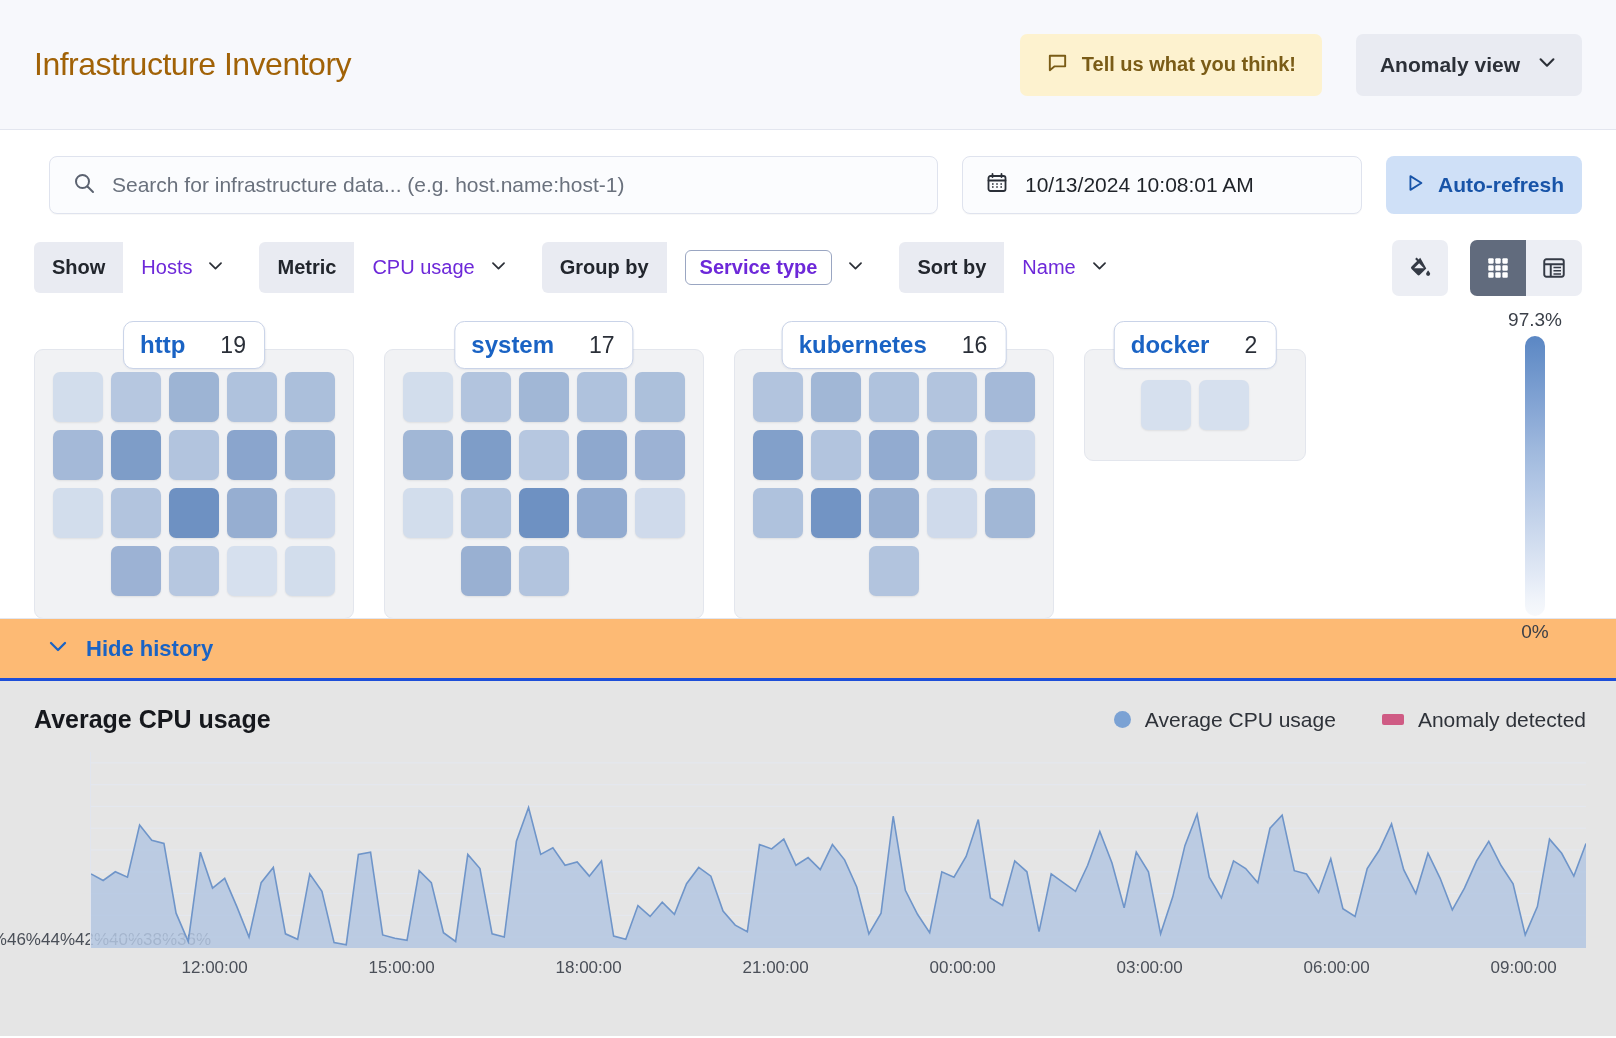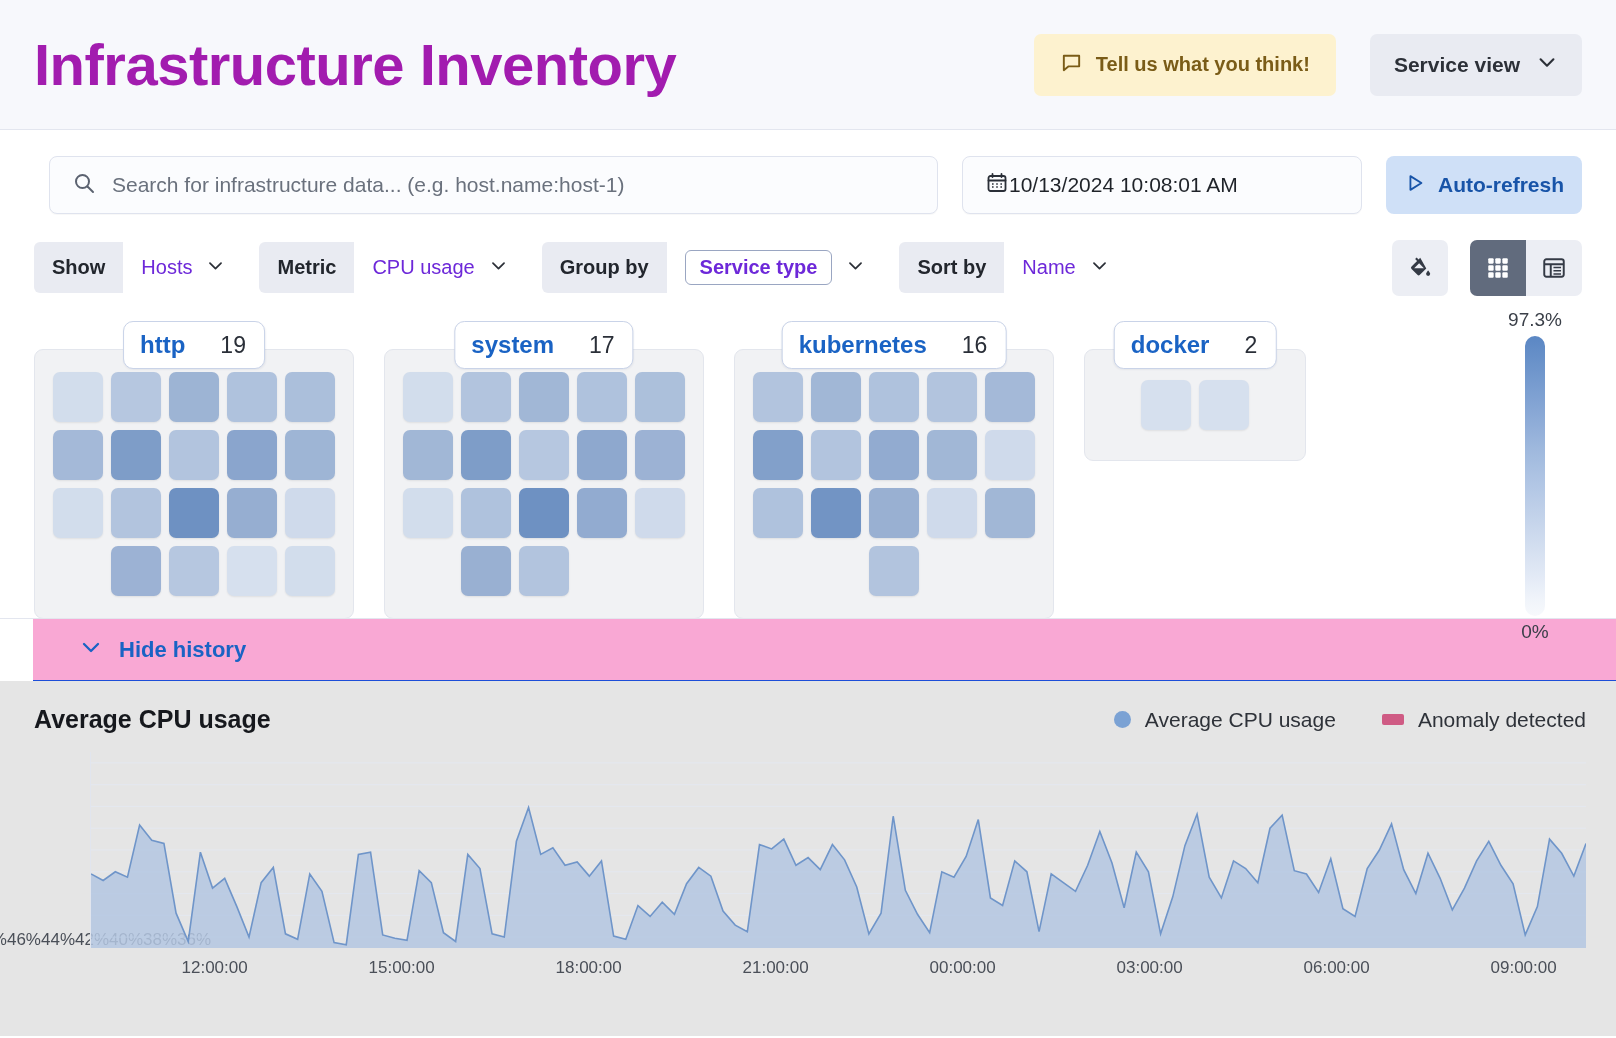--- a/index.html
+++ b/index.html
@@ -14,24 +14,24 @@
   
   .app-header {
     height: 130px;
     background: #f7f8fc;
     display: flex;
     align-items: center;
     padding: 0 34px;
     border-bottom: 1px solid #e3e6ef;
   }
   .page-title {
-    font-size: 58px;
-    font-weight: 700;
+    font-size: 32px;
+    font-weight: 400;
     letter-spacing: -0.5px;
-    color: #a21caf;
+    color: #a16207;
     flex: 1;
   }
   .feedback-badge {
     background: #fdf2cf;
     color: #7a5c17;
     border-radius: 7px;
     height: 62px;
     display: flex;
     align-items: center;
     gap: 13px;
@@ -76,20 +76,21 @@
   .search-box .ph { color: #6a717d; font-size: 21px; }
   .date-box {
     width: 400px;
     height: 58px;
     border: 1px solid #dfe3ee;
     border-radius: 8px;
     background: #fbfcfe;
     display: flex;
     align-items: center;
     padding: 0 22px;
+    gap: 16px;
     font-size: 21px;
     color: #1f2329;
     box-shadow: 0 1px 1px rgba(0,0,0,0.03);
     cursor: pointer;
   }
   .refresh-btn {
     width: 196px;
     height: 58px;
     background: #cfe0f7;
     border-radius: 8px;
@@ -219,24 +220,23 @@
 
   
   .hide-history {
     height: 62px;
     display: flex; align-items: center;
     padding: 0 46px;
     gap: 16px;
     color: #1a63c4;
     font-weight: 700;
     font-size: 22px;
-    background: #f9a8d4;
-    border-bottom: 1px solid #1d4ed8;
+    background: #fdba74;
+    border-bottom: 3px solid #1d4ed8;
     cursor: pointer;
-    margin-left: 33px;
   }
 
   
   .chart-panel {
     background: #e5e5e5;
     height: 355px;
     padding: 24px 30px 0 34px;
     position: relative;
   }
   .chart-head { display: flex; align-items: center; }
@@ -274,21 +274,21 @@
   <div class="feedback-badge">
     <span>
       <svg width="23" height="23" viewBox="0 0 24 24" fill="none" stroke="#7a5c17" stroke-width="2">
         <path d="M4 5h16v11H9l-5 4z" stroke-linejoin="round"></path>
       </svg>
     </span>
     <span>Tell us what you think!</span>
   </div>
 
   <div class="view-select">
-    <span>Service view</span>
+    <span>Anomaly view</span>
     <span>
       <svg width="22" height="22" viewBox="0 0 24 24" fill="none" stroke="#2c3038" stroke-width="2.3">
         <path d="M5 9l7 7 7-7" stroke-linecap="round" stroke-linejoin="round"></path>
       </svg>
     </span>
   </div>
 </div>
 
 <div class="toolbar">
   <div class="search-row">

